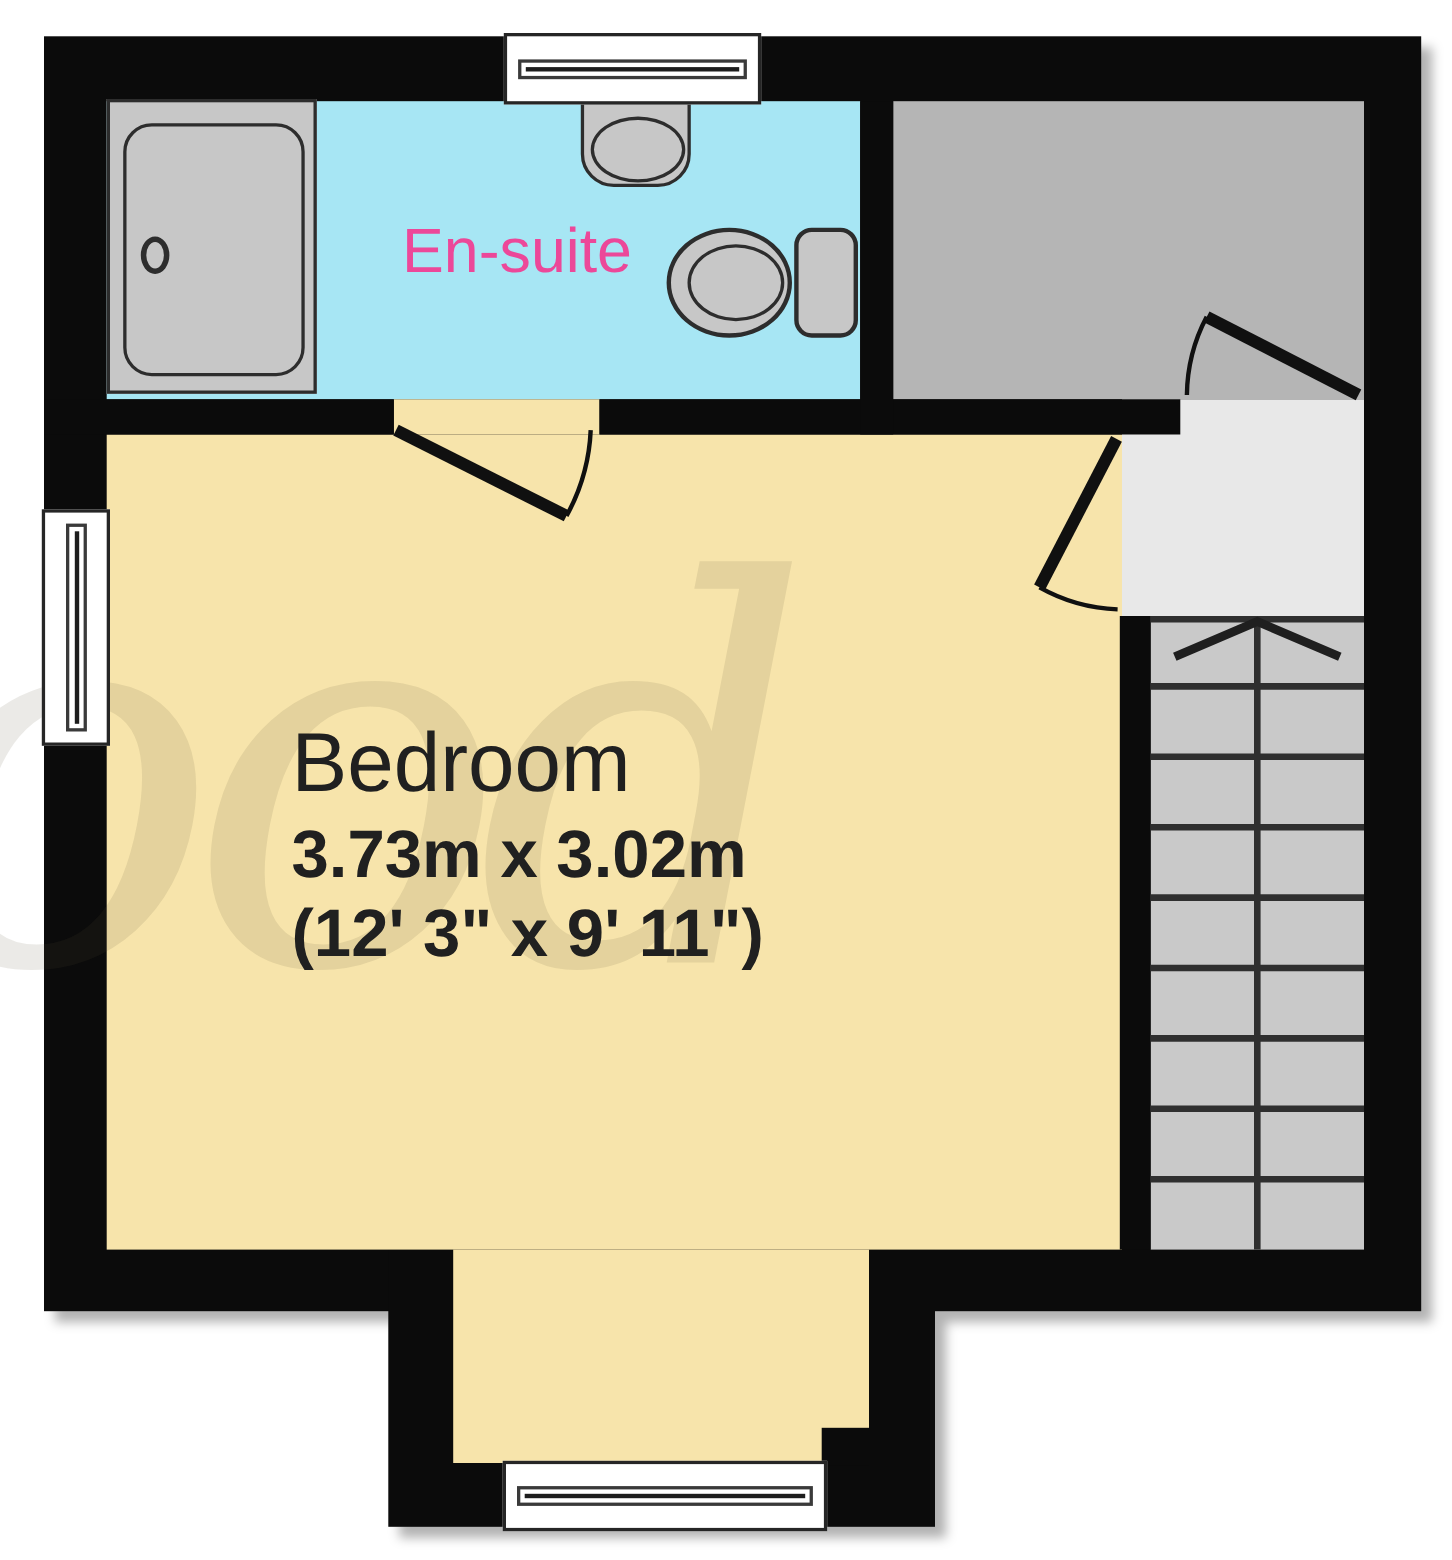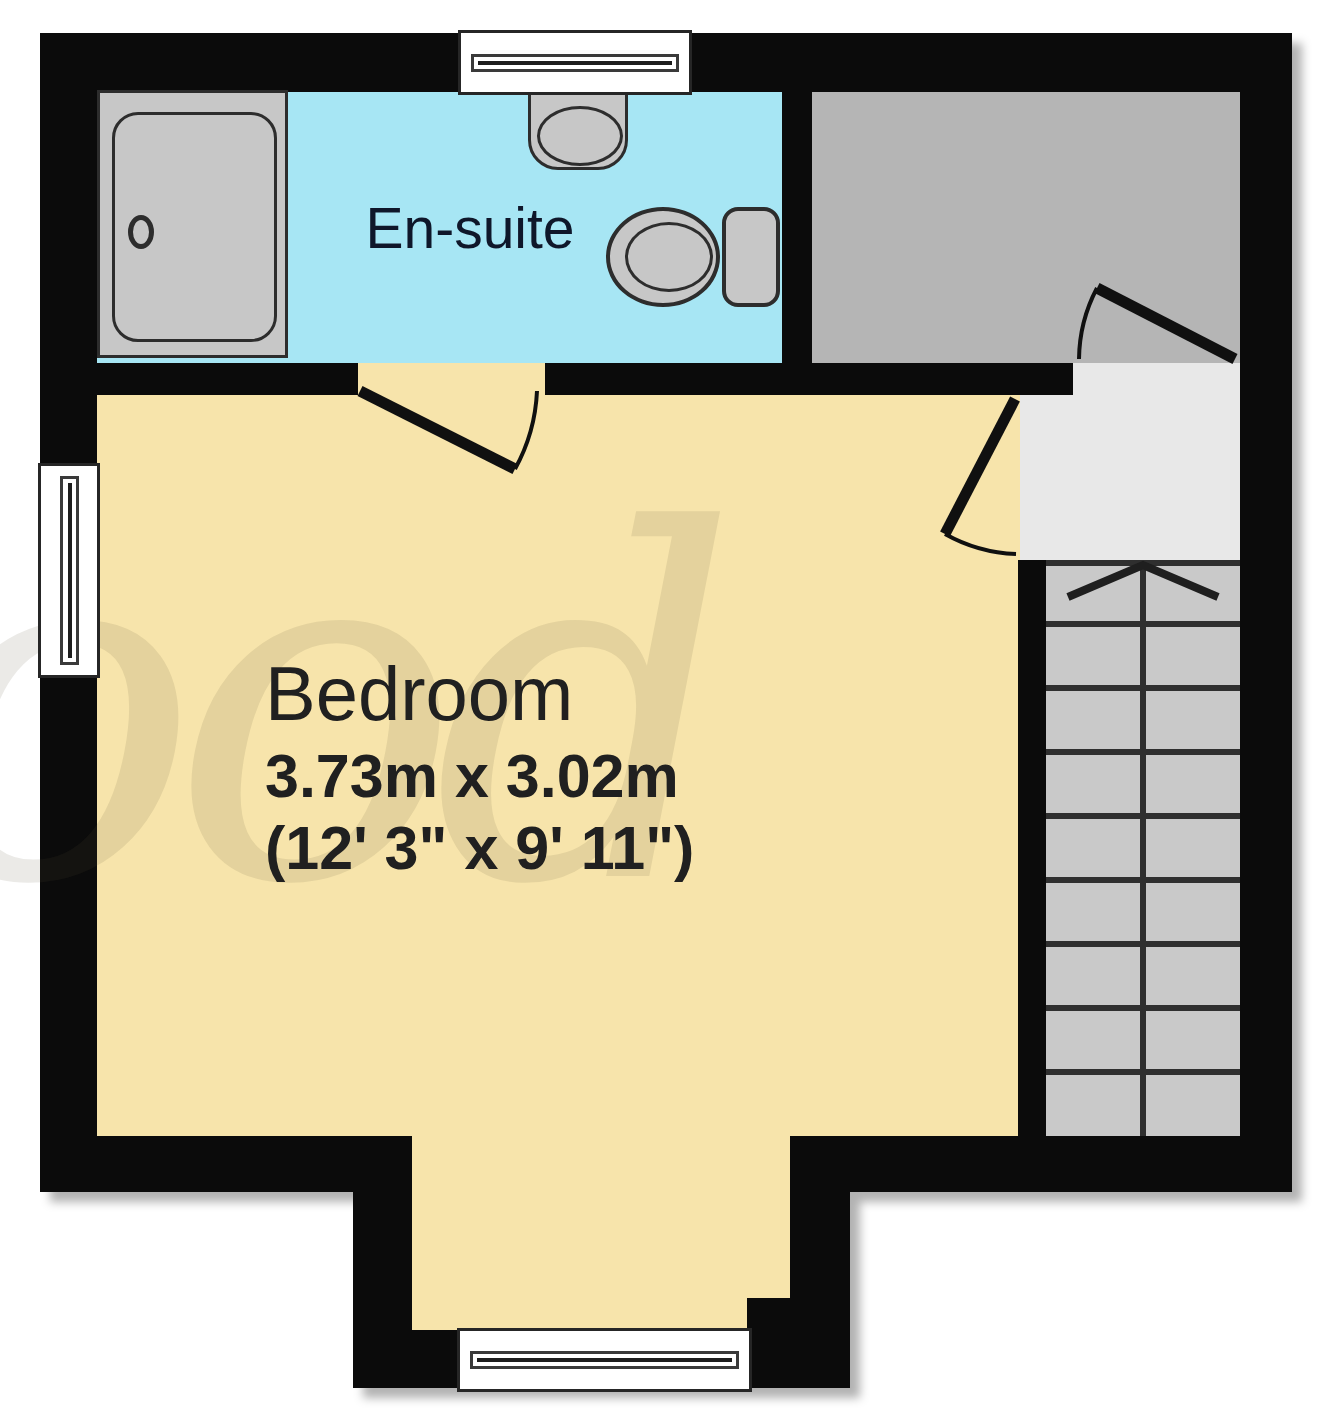--- a/index.html
+++ b/index.html
@@ -28,21 +28,21 @@
   .round{border-radius:50%;}
 
   
   .window{background:#ffffff;border:3px solid #262626;}
   .win-band{position:absolute;border:3px solid #3a3a3a;box-sizing:border-box;}
   .win-line-h{position:absolute;left:4px;right:4px;top:50%;height:4px;margin-top:-2px;background:#1d1d1d;}
   .win-line-v{position:absolute;top:4px;bottom:4px;left:50%;width:4px;margin-left:-2px;background:#1d1d1d;}
 
   
   .lbl-ensuite{position:absolute;left:325px;top:196px;width:290px;text-align:center;
-               font-size:57px;line-height:64px;color:#0f172a;}
+               font-size:57px;line-height:64px;color:#ec4899;}
   .lbl-bedroom{position:absolute;left:265px;top:604px;width:600px;text-align:left;color:#202020;margin-top:44px;}
   .room-name{font-size:76px;line-height:92px;}
   .room-dim{font-size:61px;line-height:72px;font-weight:bold;}
 
   svg{position:absolute;left:0;top:0;pointer-events:none;}
 </style>
 </head>
 <body>
 
 <div class="stage">

